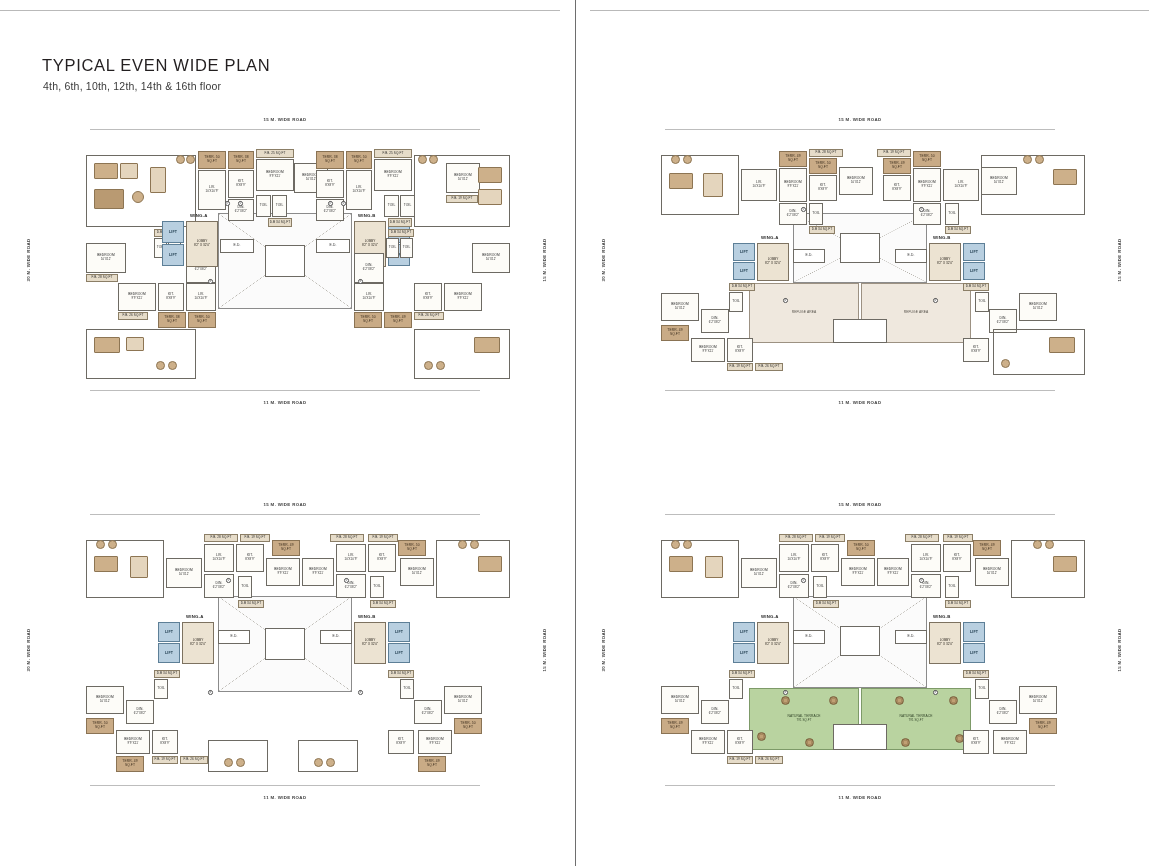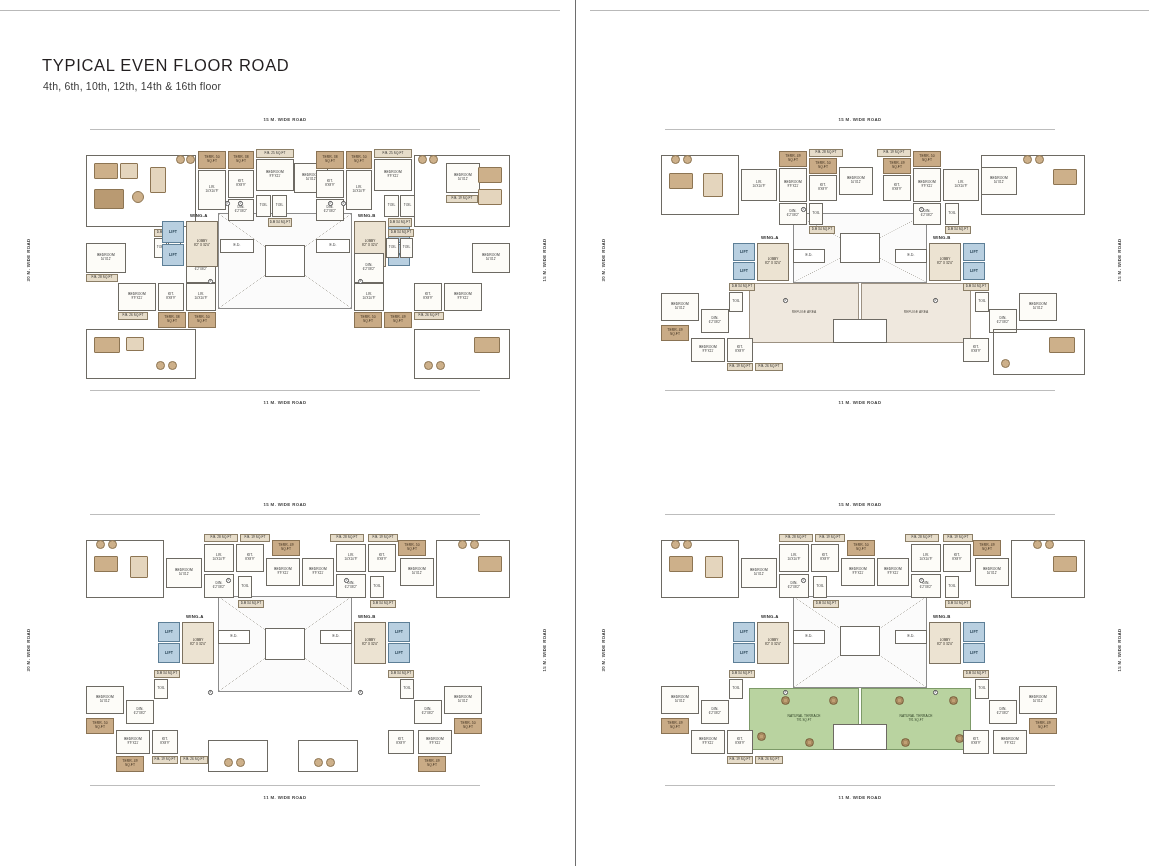--- a/index.html
+++ b/index.html
@@ -123,21 +123,21 @@
 </head>
 <body>
 
 <div class="page">
 
   <div class="h-rule-tl"></div>
   <div class="h-rule-tr"></div>
   <div class="v-divider"></div>
 
   <div class="quad q-tl">
-    <div class="title">TYPICAL EVEN FLOOR ROAD</div>
+    <div class="title">TYPICAL EVEN WIDE PLAN</div>
     <div class="subtitle">4th, 6th, 10th, 12th, 14th &amp; 16th floor</div>
   </div>
 
   <div class="plan plan-tl">
     <div class="road-line" style="left:60px;top:14px;width:390px;height:.7px;"></div>
     <div class="road-line" style="left:60px;bottom:14px;width:390px;height:.7px;"></div>
     <div class="road-lbl road-top">15 M. WIDE ROAD</div>
     <div class="road-lbl road-bot">11 M. WIDE ROAD</div>
     <div class="road-lbl road-left">30 M. WIDE ROAD</div>
     <div class="road-lbl road-right">15 M. WIDE ROAD</div>

